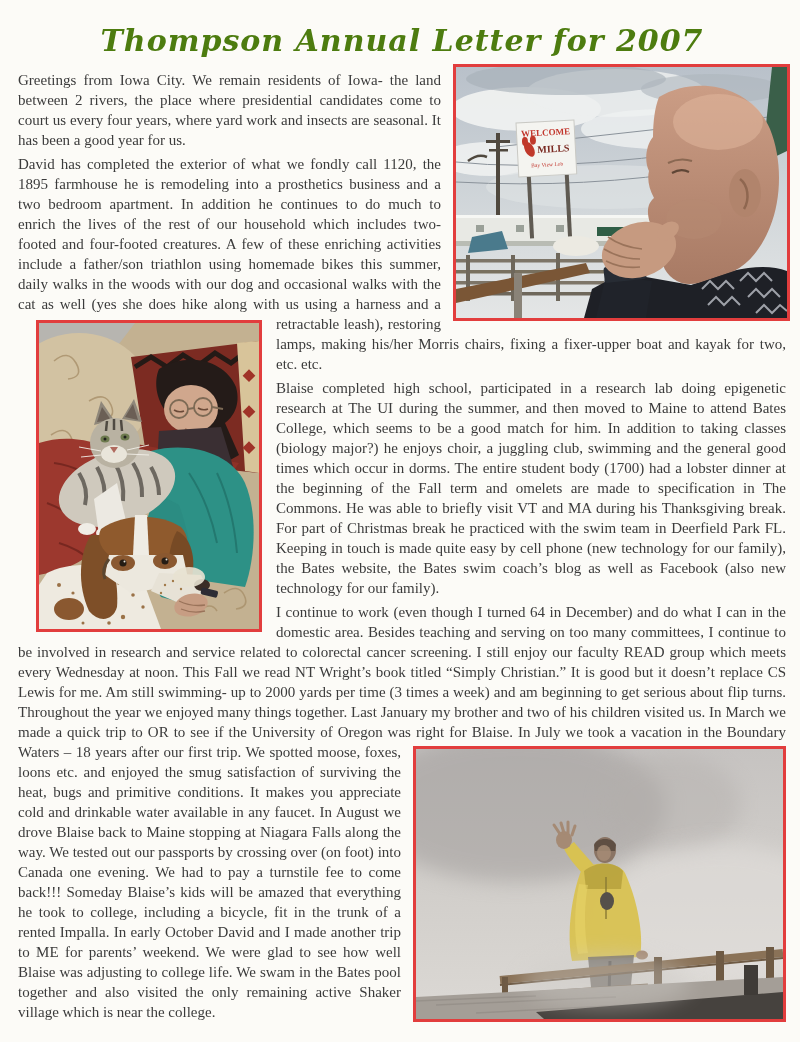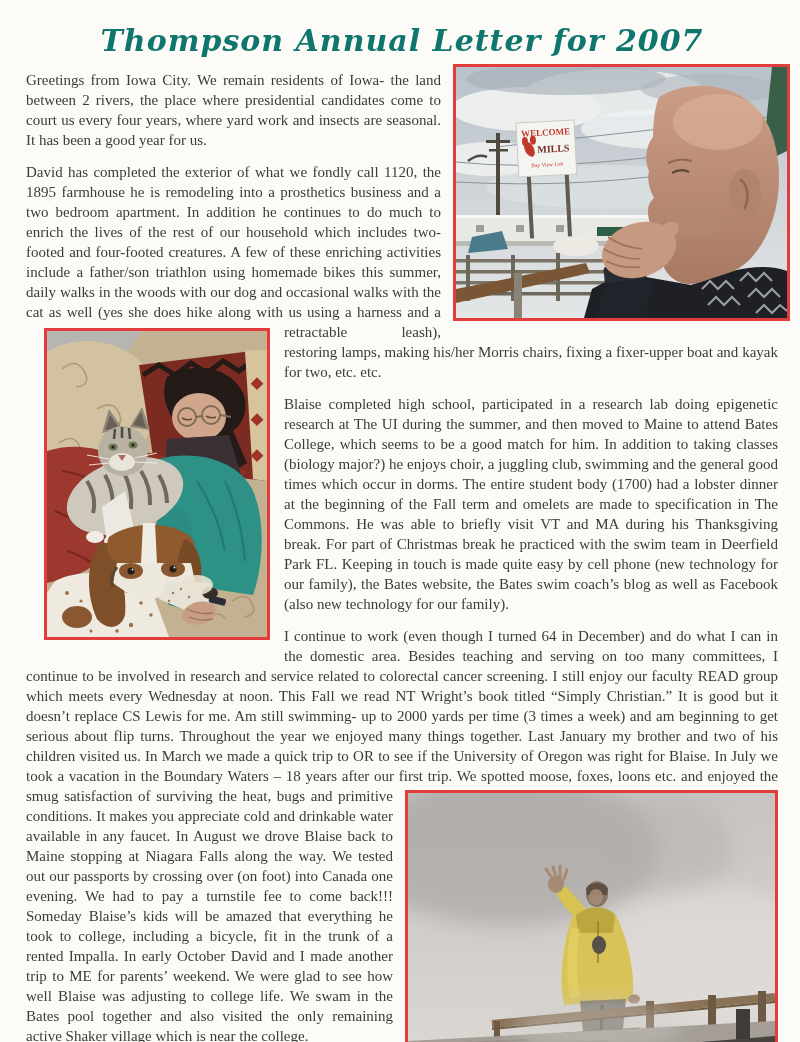--- a/index.html
+++ b/index.html
@@ -5,26 +5,26 @@
   html,body{margin:0;padding:0;background:#e8e6e2;}
   .page{
     position:relative;width:800px;height:1042px;margin:0 auto;
     background:#fcfbf7;overflow:hidden;box-sizing:border-box;
     padding:20px 10px 0 14px;
     font-family:"Liberation Serif", serif;
   }
   h1.title{
     margin:4px 0 12px 0;text-align:center;
     font-family:"DejaVu Serif", serif;font-style:italic;font-weight:600;
-    font-size:30px;line-height:34px;letter-spacing:1px;color:#0f766e;
+    font-size:30px;line-height:34px;letter-spacing:1px;color:#4d7c0f;
   }
   .flow{
     font-size:15px;line-height:20px;color:#3b3b3b;text-align:justify;
   }
-  .flow p{margin:12px;}
+  .flow p{margin:4px;}
   .photo{
     display:block;border:3px solid #e23d3d;background:#d8d6d2;
     box-sizing:content-box;
   }
   .photo svg{display:block;width:100%;height:100%;}
   .photo1{float:right;width:331px;height:251px;margin:-6px 0 8px 12px;}
   .photo2{float:left;width:220px;height:306px;margin:6px 14px 8px 18px;}
   .photo3{float:right;width:367px;height:270px;margin:4px 0 2px 12px;}
 </style>
 </head>

